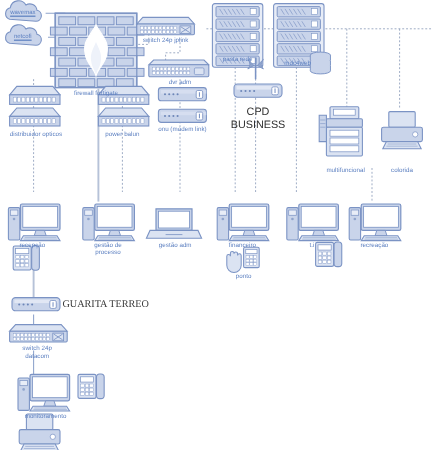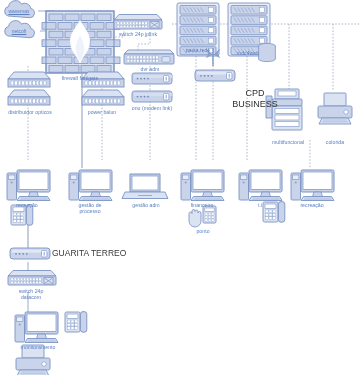--- a/index.html
+++ b/index.html
@@ -19,30 +19,29 @@
     white-space:pre-line;
     letter-spacing:.02px;
     font-family:"Liberation Sans", sans-serif;
   }
   .lbl-dark{
     position:absolute;
     color:#3a3a3a;
     font-size:8.5px;
     line-height:10px;
     text-align:left;
-    font-family:Liberation Sans, sans-serif;
+    font-family:Liberation Serif, serif;
   }
   .lbl-cpd{
     position:absolute;
     color:#2f2f2f;
     font-size:9px;
     line-height:11px;
     text-align:center;
     font-family:"Liberation Sans", sans-serif;
-    margin-left:40px;
   }
   .lbl-cloud{
     position:absolute;
     color:#5b7fc0;
     font-size:5px;
     text-align:center;
     text-decoration:underline;
     font-family:"Liberation Sans", sans-serif;
   }
 </style>

